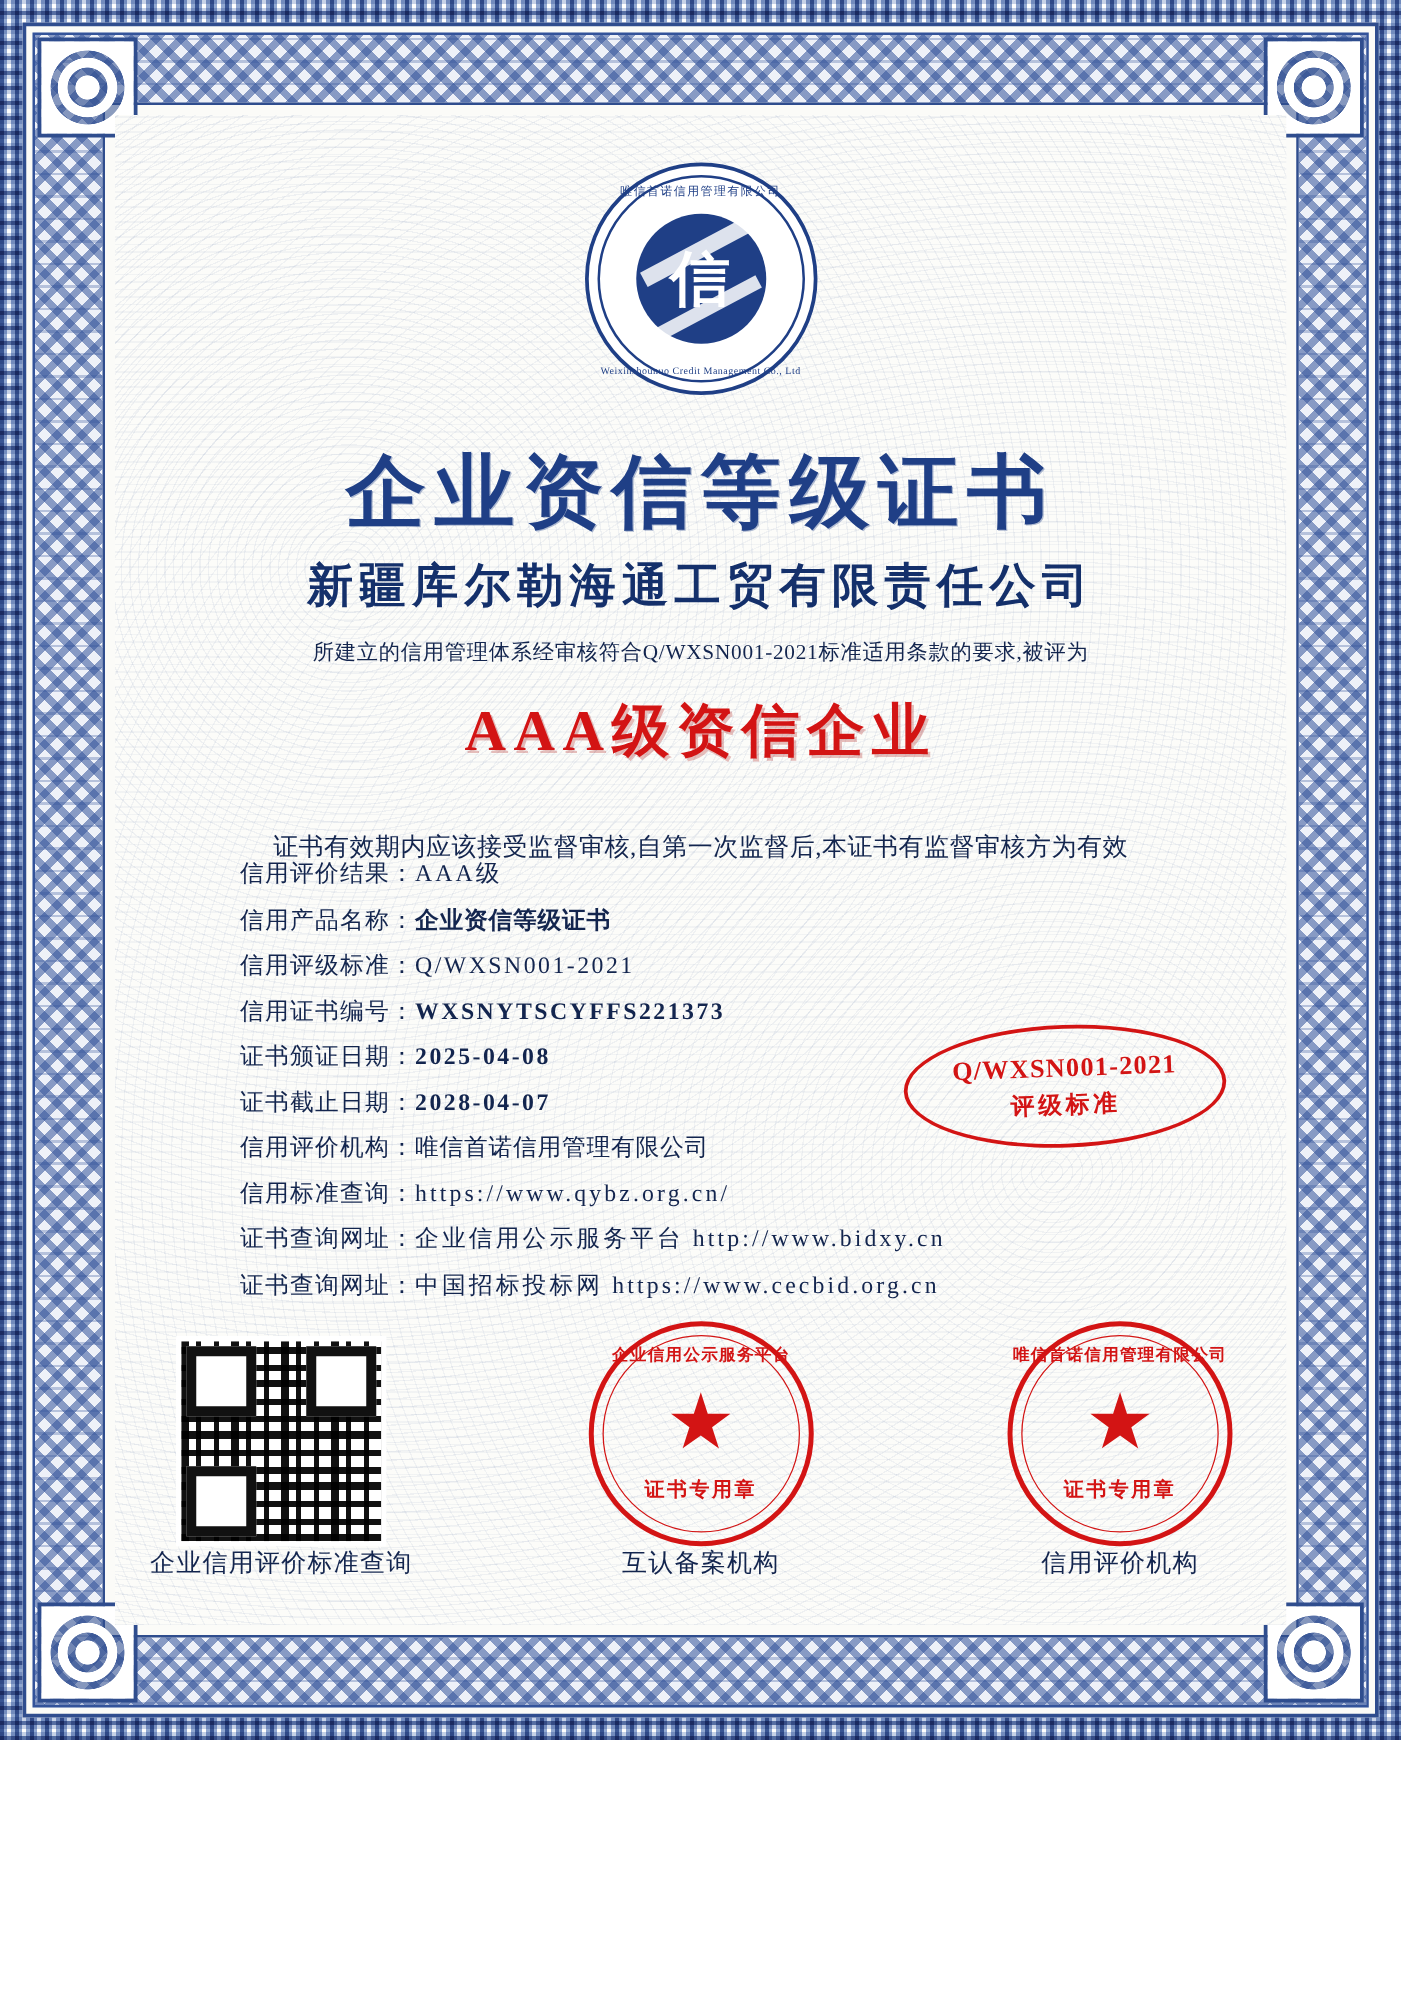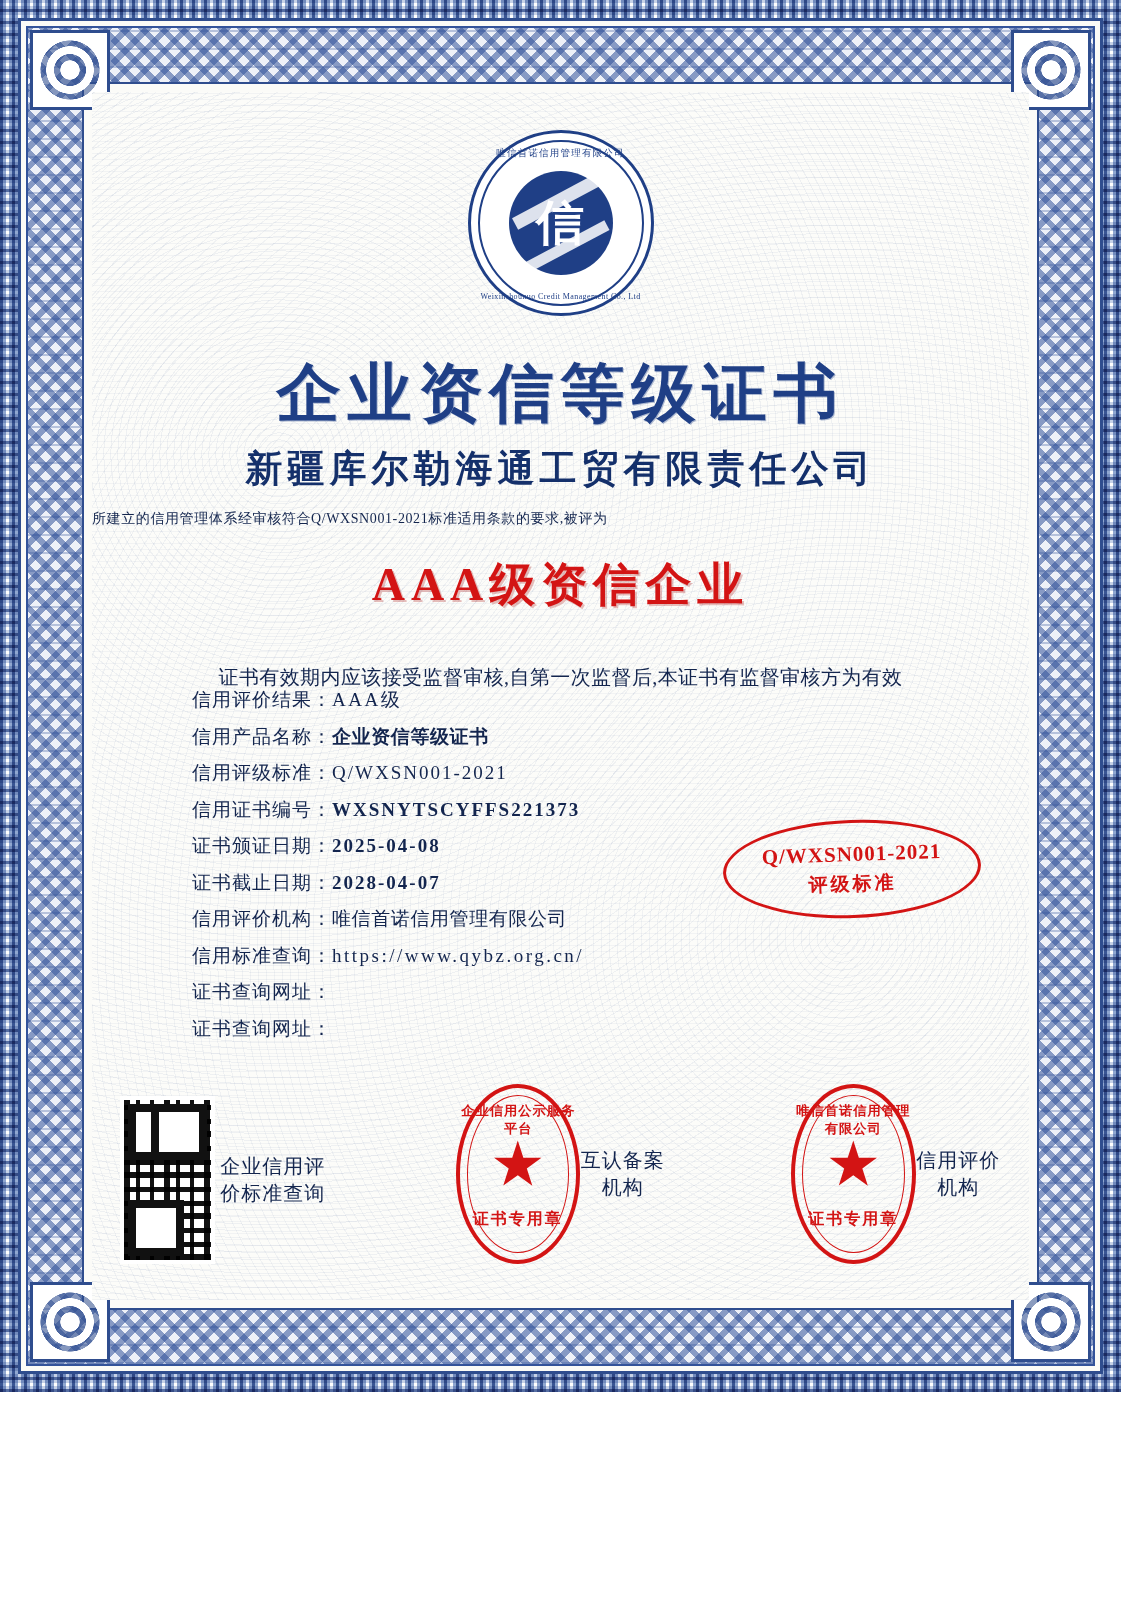--- a/index.html
+++ b/index.html
@@ -164,21 +164,22 @@
     left: 0; right: 0; top: 352px;
     text-align: center;
     font-size: 37px;
     font-weight: bold;
     color: #14306b;
     letter-spacing: 5px;
   }
   .statement {
     position: absolute;
     left: 0; right: 0; top: 418px;
-    font-size: 14px;
+    text-align: center;
+    font-size: 17px;
     color: #13254e;
     letter-spacing: .6px;
   }
   .grade {
     position: absolute;
     left: 0; right: 0; top: 462px;
     text-align: center;
     font-size: 46px;
     font-weight: bold;
     color: #d31414;
@@ -240,21 +241,21 @@
     left: 28px;
     right: 28px;
     bottom: 36px;
     display: flex;
     justify-content: space-between;
     align-items: flex-end;
   }
   .bottom-cell {
     width: 210px;
     display: flex;
-    flex-direction: row;
+    flex-direction: column;
     align-items: center;
   }
   .qr {
     width: 160px; height: 160px;
     background-color: #ffffff;
     background-image:
       repeating-linear-gradient(90deg, #111 0 6px, #fff 6px 12px, #111 12px 16px, #fff 16px 26px, #111 26px 30px, #fff 30px 40px),
       repeating-linear-gradient(0deg, #111 0 6px, #fff 6px 13px, #111 13px 18px, #fff 18px 27px, #111 27px 32px, #fff 32px 41px);
     background-blend-mode: multiply;
     border: 4px solid #ffffff;
@@ -389,23 +390,25 @@
       <div class="drow">
         <span class="dlabel">信用评价机构：</span>
         <span class="dvalue">唯信首诺信用管理有限公司</span>
       </div>
       <div class="drow">
         <span class="dlabel">信用标准查询：</span>
         <span class="dvalue spaced">https://www.qybz.org.cn/</span>
       </div>
       <div class="drow">
         <span class="dlabel">证书查询网址：</span>
+        <span class="dvalue spaced">企业信用公示服务平台 http://www.bidxy.cn</span>
       </div>
       <div class="drow">
         <span class="dlabel">证书查询网址：</span>
+        <span class="dvalue spaced">中国招标投标网 https://www.cecbid.org.cn</span>
       </div>
     </div>
 
     <div class="std-stamp">
       <div class="l1">Q/WXSN001-2021</div>
       <div class="l2">评级标准</div>
     </div>
 
     <div class="bottom-row">
 

